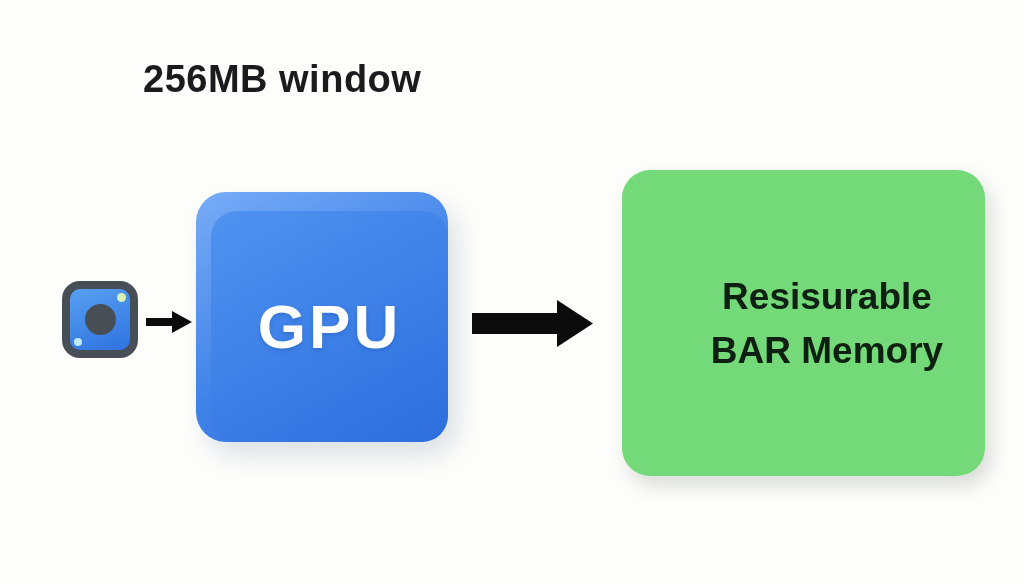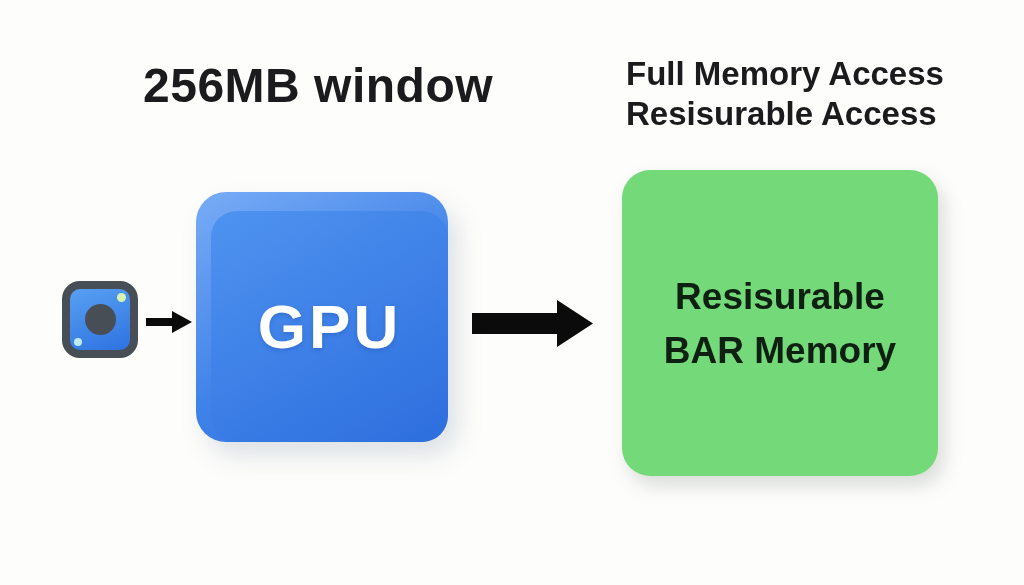--- a/index.html
+++ b/index.html
@@ -14,21 +14,21 @@
     overflow: hidden;
     background: var(--page_bg, #fdfdfb);
     font-family: "Liberation Sans", sans-serif;
   }
 
   
   .heading-left {
     position: absolute;
     left: 143px;
     top: 58px;
-    font-size: 48px;
+    font-size: 38px;
     font-weight: 700;
     letter-spacing: 0.5px;
     color: var(--text_dark, #1b1b1d);
     white-space: nowrap;
   }
   .heading-right {
     position: absolute;
     left: 626px;
     top: 54px;
     font-size: 33px;
@@ -136,41 +136,38 @@
     left: 622px;
     top: 170px;
     width: 316px;
     height: 306px;
     border-radius: 28px;
     background: var(--result_green, #74da79);
     box-shadow: 6px 10px 18px rgba(130, 140, 130, 0.28);
     display: flex;
     align-items: center;
     justify-content: center;
+    padding-left: 47px;
   }
   .result-box .result-text {
     font-size: 37px;
     font-weight: 700;
     line-height: 1.45;
     color: var(--result_text, #0e2012);
     text-align: center;
     margin-top: 2px;
   }
 </style>
 </head>
 <body>
 
 <div class="canvas">
 
   <div class="heading-left">256MB window</div>
 
-  <div class="heading-right">
-    <div>Full Memory Access</div>
-    <div>Resisurable Access</div>
-  </div>
 
   <div class="device-icon">
     <div class="center-dot"></div>
     <div class="led-tr"></div>
     <div class="led-bl"></div>
   </div>
 
   <svg class="arrow-small" viewBox="0 0 46 30" aria-hidden="true">
     <rect x="0" y="11" width="28" height="8" fill="#0b0b0b"></rect>
     <polygon points="26,4 46,15 26,26" fill="#0b0b0b"></polygon>

